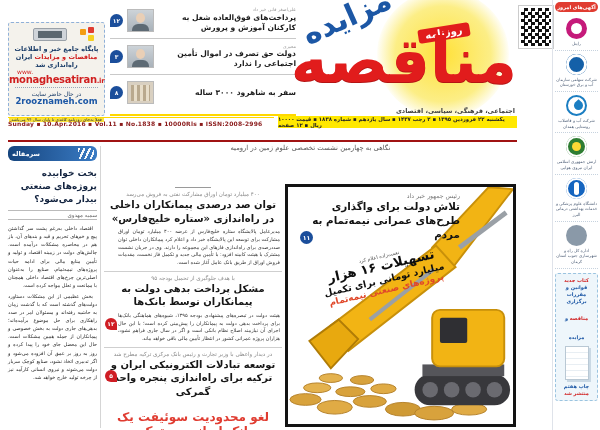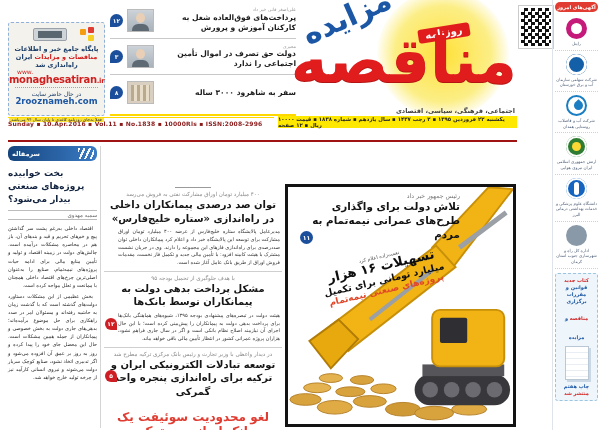--- a/index.html
+++ b/index.html
@@ -94,21 +94,21 @@
   .bk-cover{width:24px;height:34px;background:#fff;border:1px solid #b9c8d4;margin:3px auto;
     box-shadow:2px 2px 0 #c9d8e4;background-image:repeating-linear-gradient(#fff 0 5px,#e8eef3 5px 6px)}
 
   
   .ed{left:8px;top:146px;width:89px;height:282px}
   .ed-head{height:15px;background:linear-gradient(90deg,#16457e,#3a7bc4);border-radius:6px;
     position:relative;color:#fff;display:flex;align-items:center;padding:0 4px}
   .ed-head .lbl{font-size:6.5px;font-weight:bold}
   .ed-head .stripes{position:absolute;right:3px;top:2px;width:16px;height:11px;
     background:repeating-linear-gradient(115deg,rgba(255,255,255,.95) 0 2px,rgba(255,255,255,0) 2px 5px)}
-  .ed-title{font-size:9px;font-weight:bold;color:#12233f;text-align:left;direction:rtl;
+  .ed-title{font-size:9px;font-weight:bold;color:#12233f;text-align:right;direction:rtl;
     line-height:1.45;margin:6px 0 4px}
   .ed-author{font-size:5.5px;color:#666;text-align:right;direction:rtl;
     border-top:1px solid #bbb;border-bottom:1px solid #bbb;padding:1px 0;margin-bottom:4px}
   .ed-body{font-size:5px;color:#2a2a2a;text-align:justify;direction:rtl;line-height:1.62}
   .ed-body p{margin-bottom:3px;text-indent:4px}
   .vline{left:100px;top:146px;width:1px;height:282px;background:#d5d5d5}
 
   
   .lead{left:104px;top:144px;width:413px;text-align:center;direction:rtl}
   .lead-kicker{font-size:6.8px;color:#555}
@@ -266,20 +266,21 @@
   <div class="ed-title">بخت خوابیده پروژه‌های صنعتی بیدار می‌شود؟</div>
   <div class="ed-author">سمیه مهدوی</div>
   <div class="ed-body">
     <p>اقتصاد داخلی به‌رغم پشت سر گذاشتن پیچ و خم‌های تحریم و قید و بندهای آن، باز هم در محاصره مشکلات درآمده است. چالش‌های دولت در زمینه اقتصاد و تولید و تأمین منابع مالی برای ادامه حیات پروژه‌های نیمه‌تمام، صنایع را به‌عنوان اصلی‌ترین چرخ‌های اقتصاد داخلی همچنان با ممانعت و تعلل مواجه کرده است.</p>
     <p>بخش عظیمی از این مشکلات دستاورد دولت‌های گذشته است که با گذشت زمان به حاشیه رفته‌اند و مسئولان امر در صدد راهکاری برای حل موضوع برآمده‌اند؛ بدهی‌های جاری دولت به بخش خصوصی و پیمانکاران از جمله همین مشکلات است. حال این معضل جای خود را پیدا کرده و روز به روز بر عمق آن افزوده می‌شود و اگر تدبیری اتخاذ نشود، صنایع کوچک سربار دولت می‌شوند و نیروی انسانی کارآمد نیز از چرخه تولید خارج خواهد شد.</p>
   </div>
 </div>
 <div class="abs vline"></div>
 
 <div class="abs lead">
+  <div class="lead-kicker">نگاهی به چهارمین نشست تخصصی علوم زمین در ارومیه</div>
 </div>
 
 <div class="abs midcol">
   <div class="art">
     <div class="dash"></div>
     <div class="a-kicker">۴۰۰ میلیارد تومان اوراق مشارکت نفتی به فروش می‌رسد</div>
     <div class="a-title">توان صد درصدی پیمانکاران داخلی در راه‌اندازی «ستاره خلیج‌فارس»</div>
     <div class="a-body">مدیرعامل پالایشگاه ستاره خلیج‌فارس از عرضه ۴۰۰ میلیارد تومان اوراق مشارکت برای توسعه این پالایشگاه خبر داد و اعلام کرد پیمانکاران داخلی توان صددرصدی برای راه‌اندازی فازهای این مجموعه را دارند. وی در جریان نشست مشترک با هیئت کابینه افزود: با تأمین مالی جدید و تکمیل فاز نخست، مقدمات فروش اوراق از طریق بانک عامل آغاز شده است.</div>
   </div>
   <div class="art">

